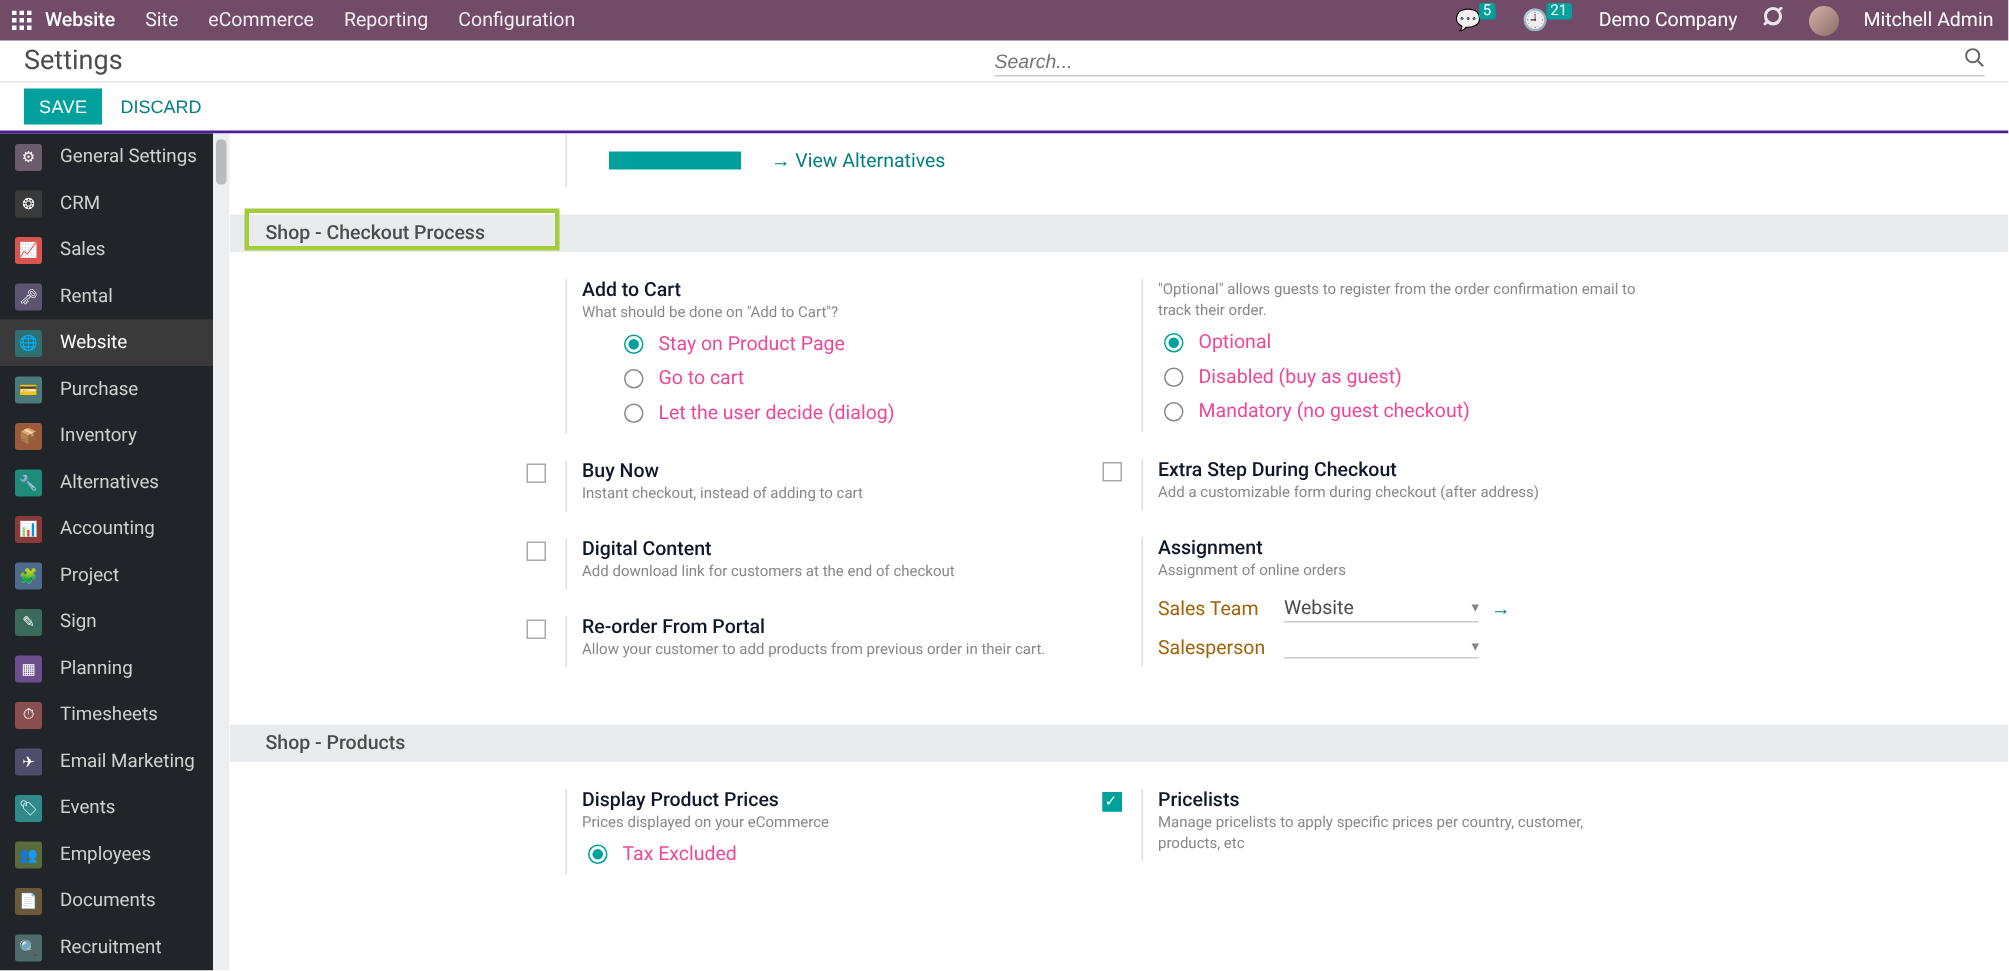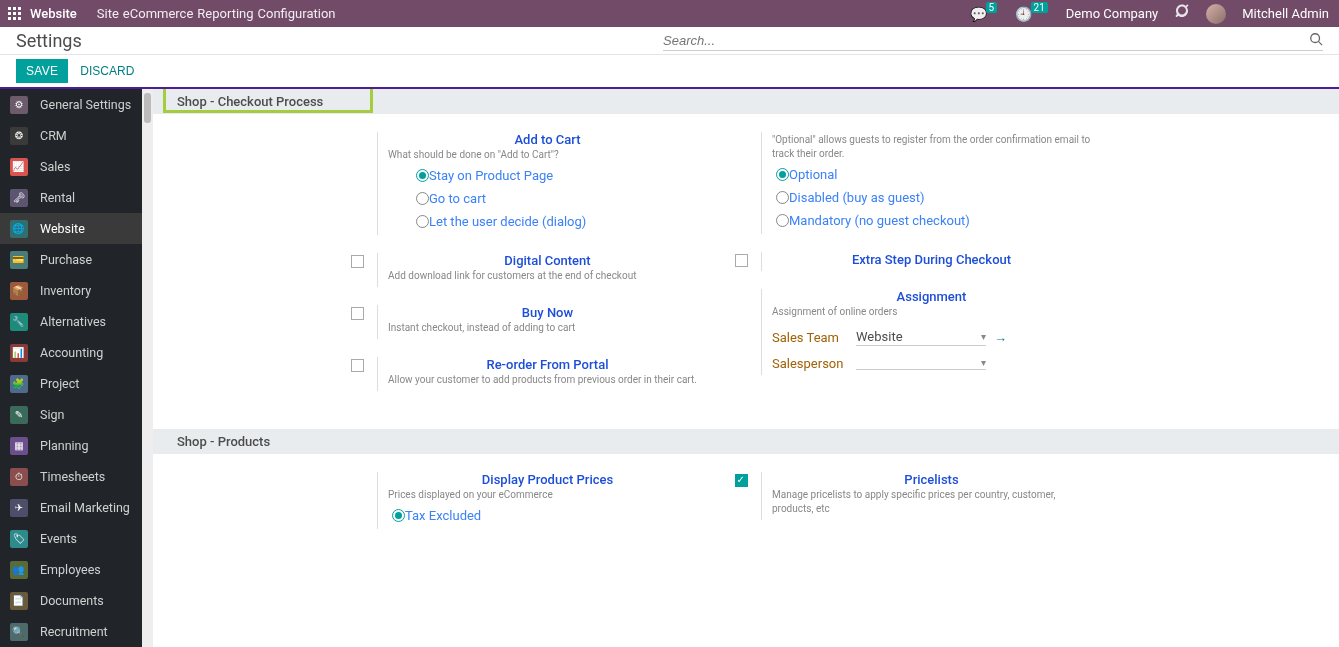--- a/index.html
+++ b/index.html
@@ -4,21 +4,21 @@
 <style>
 * { box-sizing: border-box; margin: 0; padding: 0; }
 body { font-family: -apple-system, BlinkMacSystemFont, "Segoe UI", Roboto, Arial, sans-serif; font-size: 13px; color: #4c4c4c; background: #fff; overflow: hidden; }
 
 
 .topbar { height: 27px; background: #714b67; display: flex; align-items: center; color: #fff; font-size: 13px; }
 .topbar-left { display: flex; align-items: center; }
 .apps-icon { display: inline-flex; width: 30px; justify-content: center; align-items: center; }
 .apps-icon svg { fill: #fff; }
 .brand { font-weight: 500; margin-right: 20px; }
-.topmenu { display: flex; gap: 4px; }
+.topmenu { display: flex; gap: 20px; }
 .topmenu-item { cursor: pointer; color: rgba(255,255,255,.9); }
 .topbar-right { margin-left: auto; display: flex; align-items: center; gap: 16px; padding-right: 10px; }
 .badge-wrap { position: relative; display: inline-flex; align-items: center; }
 .badge { background: #00a09d; color: #fff; font-size: 10px; padding: 0 3px; border-radius: 2px; position: relative; top: -6px; left: -2px; }
 .topbar-right span.ico { color: rgba(255,255,255,.9); font-size: 14px; }
 .tool-icon svg { fill: rgba(255,255,255,.85); }
 .avatar { width: 20px; height: 20px; border-radius: 50%; background: linear-gradient(135deg,#d7b0a8,#876f68); display:inline-block; }
 
 
 .header { height: 28px; display: flex; align-items: center; border-bottom: 1px solid #e5e5e5; padding: 0 16px; }
@@ -53,23 +53,23 @@
 .highlight-box { position: absolute; top: -4px; left: 10px; width: 210px; height: 28px; border: 3px solid #a4cc3c; pointer-events: none; }
 
 
 .columns { display: flex; }
 .col { width: 370px; }
 .col-left { margin-left: 184px; }
 .col-right { margin-left: 14px; }
 .box { display: flex; margin-bottom: 18px; }
 .box .chk-col { width: 40px; display:flex; justify-content:center; padding-top:2px; }
 .box .body-col { border-left: 1px solid #ddd; padding-left: 10px; flex:1; padding-bottom: 4px; }
-.box .title { color: #1d4ed8; font-weight: 500; font-size: 13px; text-align: center; }
+.box .title { color: #0f172a; font-weight: 500; font-size: 13px; }
 .box .sub { color: #888; font-size: 10px; line-height: 1.4; margin-top: 1px; max-width: 320px; }
-.radio-row { display:flex; align-items:flex-start; margin-top:6px; font-size:13px; color:#3b82f6; margin-left: 28px; }
+.radio-row { display:flex; align-items:flex-start; gap:10px; margin-top:6px; font-size:13px; color:#ec4899; margin-left: 28px; }
 .radio-row .lbl { line-height: 1.3; }
 .radio { width:13px; height:13px; border:1px solid #888; border-radius:50%; display:inline-flex; align-items:center; justify-content:center; flex-shrink:0; margin-top:1px; }
 .radio.checked { border-color:#00a09d; }
 .radio.checked::after { content:''; width:7px; height:7px; border-radius:50%; background:#00a09d; }
 .chk { width:13px; height:13px; border:1px solid #aaa; background:#fff; display:inline-block; cursor: pointer; }
 .chk.checked { background:#00a09d; border-color:#00a09d; position:relative; }
 .chk.checked::after { content:'✓'; color:#fff; font-size:10px; position:absolute; top:-1px; left:1px; }
 
 .assign-field { display:flex; align-items:center; margin-top:10px; font-size:13px; }
 .assign-field label { width: 84px; color:#a16207; }
@@ -219,20 +219,26 @@
         <span>Recruitment</span>
       </div>
     </div>
 
   <div class="scrollbar-hint">
       <div class="scrollbar-thumb"></div>
     </div>
 
   <div class="content">
 
+    <div class="stripe-row">
+      <div class="activate-stub"></div>
+      <span class="alt-link">
+        <span>→ </span><span>View Alternatives</span>
+      </span>
+    </div>
 
     <div class="section-header">
       <span>Shop - Checkout Process</span>
       <div class="highlight-box"></div>
     </div>
 
     <div class="columns">
 
       <div class="col col-left">
 
@@ -254,32 +260,32 @@
                 <span class="lbl">Let the user decide (dialog)</span>
               </div>
           </div>
         </div>
 
         <div class="box">
           <div class="chk-col">
               <span class="chk"></span>
             </div>
           <div class="body-col">
+            <div class="title">Buy Now</div>
+            <div class="sub">Instant checkout, instead of adding to cart</div>
+          </div>
+        </div>
+
+        <div class="box">
+          <div class="chk-col">
+              <span class="chk"></span>
+            </div>
+          <div class="body-col">
             <div class="title">Digital Content</div>
             <div class="sub">Add download link for customers at the end of checkout</div>
-          </div>
-        </div>
-
-        <div class="box">
-          <div class="chk-col">
-              <span class="chk"></span>
-            </div>
-          <div class="body-col">
-            <div class="title">Buy Now</div>
-            <div class="sub">Instant checkout, instead of adding to cart</div>
           </div>
         </div>
 
         <div class="box">
           <div class="chk-col">
               <span class="chk"></span>
             </div>
           <div class="body-col">
             <div class="title">Re-order From Portal</div>
             <div class="sub">Allow your customer to add products from previous order in their cart.</div>
@@ -307,20 +313,21 @@
               </div>
           </div>
         </div>
 
         <div class="box">
           <div class="chk-col">
               <span class="chk"></span>
             </div>
           <div class="body-col">
             <div class="title">Extra Step During Checkout</div>
+            <div class="sub">Add a customizable form during checkout (after address)</div>
           </div>
         </div>
 
         <div class="box">
           <div class="chk-col"></div>
           <div class="body-col">
             <div class="title">Assignment</div>
             <div class="sub">Assignment of online orders</div>
             <div class="assign-field">
               <label>Sales Team</label>

